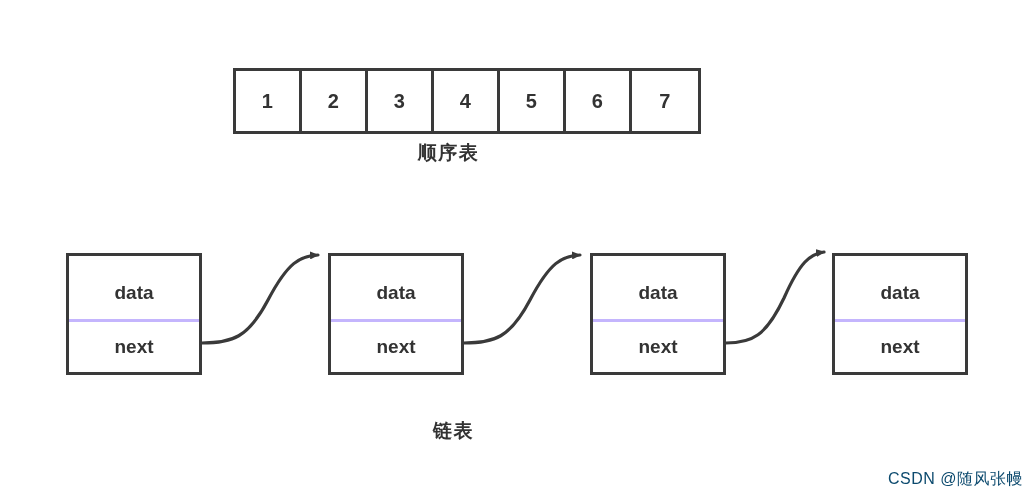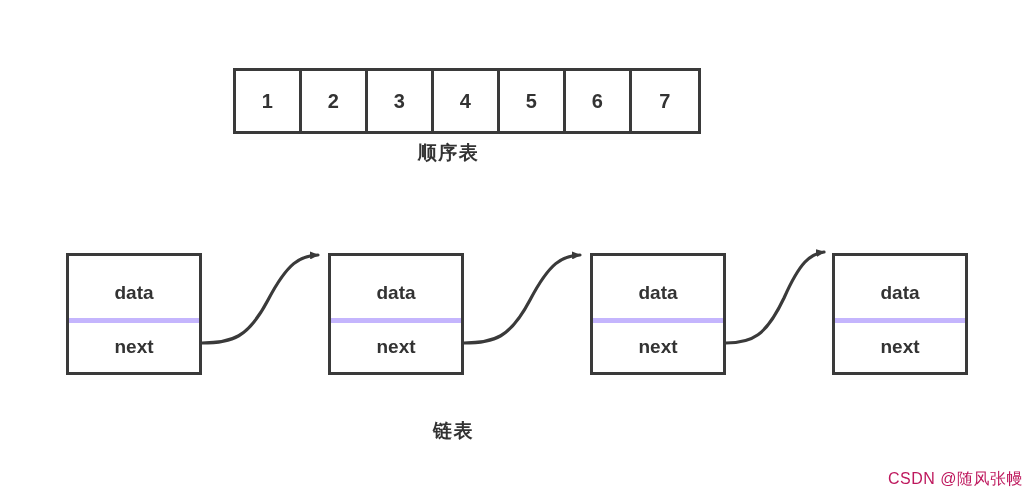--- a/index.html
+++ b/index.html
@@ -88,21 +88,21 @@
   .node-cell {
     flex: 1 1 50%;
     display: flex;
     align-items: center;
     justify-content: center;
     font-size: 19px;
     font-weight: bold;
     color: #333333;
   }
   .node-cell.data {
-    border-bottom: 5px solid #c4b5fd;
+    border-bottom: 3px solid #c4b5fd;
     margin-top: 12px;
   }
 
   #node-1 { left: 66px;  top: 253px; }
   #node-2 { left: 328px; top: 253px; }
   #node-3 { left: 590px; top: 253px; }
   #node-4 { left: 832px; top: 253px; }
 
   
   #arrow-layer {
@@ -114,21 +114,21 @@
     z-index: 1;
     pointer-events: none;
   }
 
   
   #watermark {
     position: absolute;
     right: 10px;
     bottom: 8px;
     font-size: 16px;
-    color: #be185d;
+    color: #0c4a6e;
     white-space: nowrap;
     letter-spacing: 0.5px;
   }
 </style>
 </head>
 <body>
 
 <div id="diagram-root">
 
   <div class="array-wrap">

